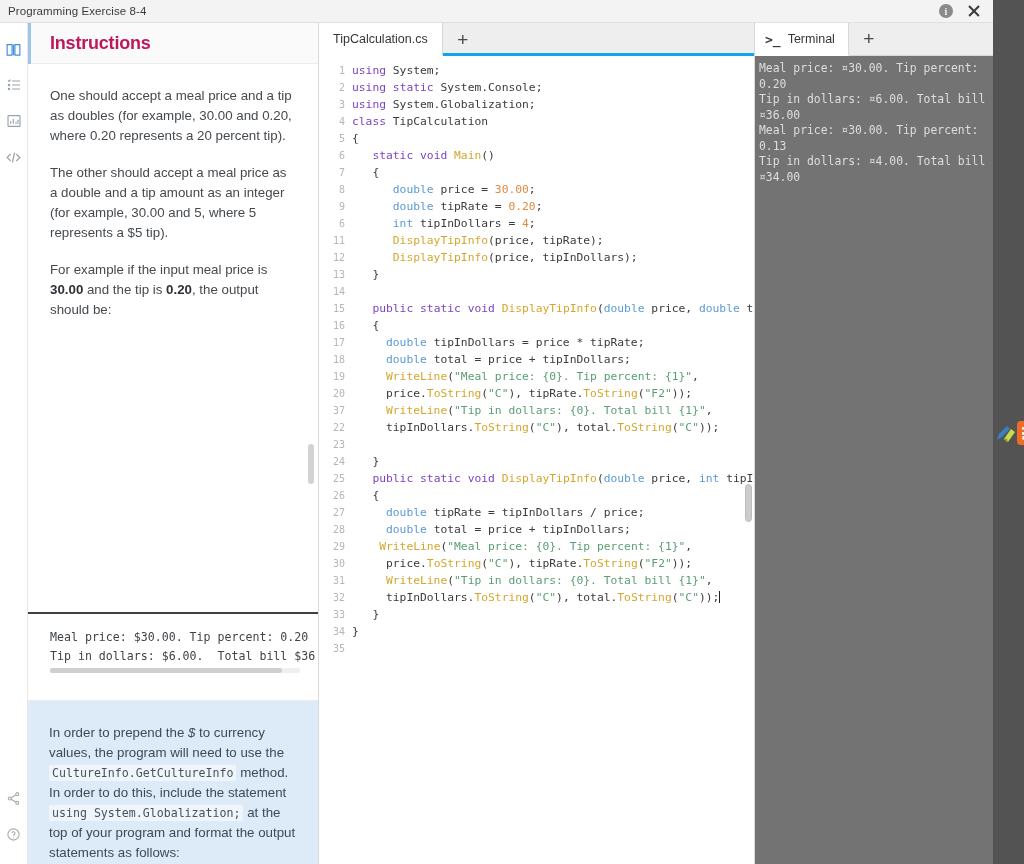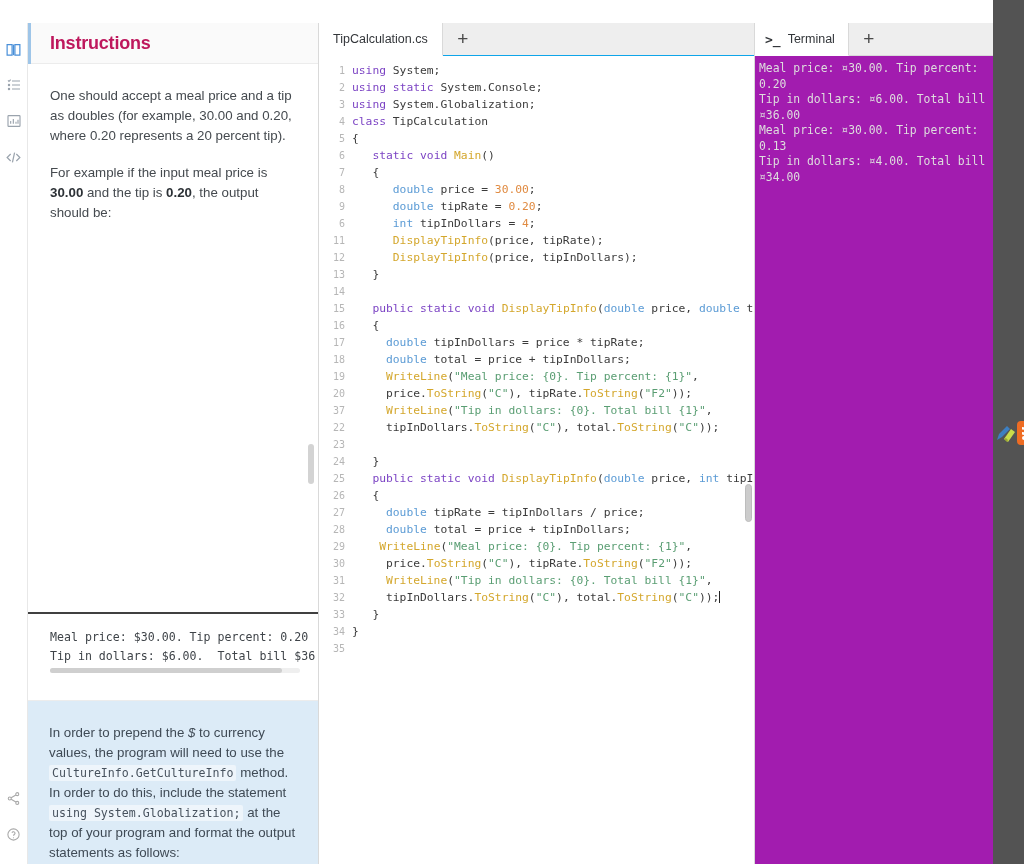--- a/index.html
+++ b/index.html
@@ -155,22 +155,22 @@
 
   
   .editor-col {
     position: absolute; left: 319px; top: 23px;
     width: 436px; height: 841px;
     background: #ffffff;
     border-right: 1px solid #d9d9d9;
   }
   .tabbar {
     height: 33px; background: #eeeeee;
-    border-bottom: 1px solid #0ea5e9;
-    display: flex; align-items: center;
+    border-bottom: 3px solid #0ea5e9;
+    display: flex; align-items: flex-start;
   }
   .tab {
     height: 33px; padding: 0 14px;
     display: flex; align-items: center;
     font-size: 12.5px; color: #33363a;
     background: #eeeeee; cursor: pointer;
   }
   .tab.active {
     background: #ffffff;
     border-right: 1px solid #d9d9d9;
@@ -242,21 +242,21 @@
     background: #ffffff;
     border-right: 1px solid #d9d9d9;
     border-bottom: 1px solid #ffffff;
     margin-bottom: -1px; cursor: pointer;
   }
   .prompt-glyph {
     font-family: "DejaVu Sans Mono", monospace;
     font-size: 13px; color: #33363a; font-weight: bold;
   }
   .term-body {
-    height: 808px; background: #a21caf;
+    height: 808px; background: #737373;
     padding: 5px 3px 0 4px;
     overflow: hidden;
   }
   .term-body pre {
     font-family: "DejaVu Sans Mono", monospace;
     font-size: 11.4px; line-height: 15.5px;
     color: #dedede; white-space: pre-wrap; word-break: break-all;
   }
 
   
@@ -271,20 +271,27 @@
     width: 26px; height: 26px; margin: 6px 0;
     cursor: pointer; position: relative;
     display: flex; align-items: center; justify-content: center;
   }
 </style>
 </head>
 <body>
 
 <div class="app">
 
+  <div class="titlebar">
+    <div class="titlebar-title">Programming Exercise 8-4</div>
+    <div class="titlebar-actions">
+      <div class="info-icon">i</div>
+      <div class="close-icon"></div>
+    </div>
+  </div>
 
   <div class="left-rail">
     <div class="rail-icon active">
       <svg width="17" height="17" viewBox="0 0 24 24" fill="none" stroke="currentColor" stroke-width="1.7">
         <path d="M3 5h7v15H3z"></path>
           <path d="M14 5h7v15h-7z"></path>
           <path d="M12 5v15"></path>
       </svg>
     </div>
     <div class="rail-icon">
@@ -327,20 +334,21 @@
   </div>
 
   <div class="instructions">
     <div class="instr-header">
       <h1>Instructions</h1>
     </div>
     <div class="instr-body">
       <div class="instr-scrollpane">
         <div class="instr-main">
           <p><span>One should accept a meal price and a tip as doubles (for example, 30.00 and 0.20, where 0.20 represents a 20 percent tip).</span></p>
+          <p><span>The other should accept a meal price as a double and a tip amount as an integer (for example, 30.00 and 5, where 5 represents a $5 tip).</span></p>
           <p><span>For example if the input meal price is </span><b>30.00</b><span> and the tip is </span><b>0.20</b><span>, the output should be:</span></p>
 
           <div class="sample-out">
             <pre>Meal price: $30.00. Tip percent: 0.20
 Tip in dollars: $6.00.  Total bill $36.0</pre>
           </div>
           <div class="hscroll">
             <div class="thumb"></div>
           </div>
         </div>

